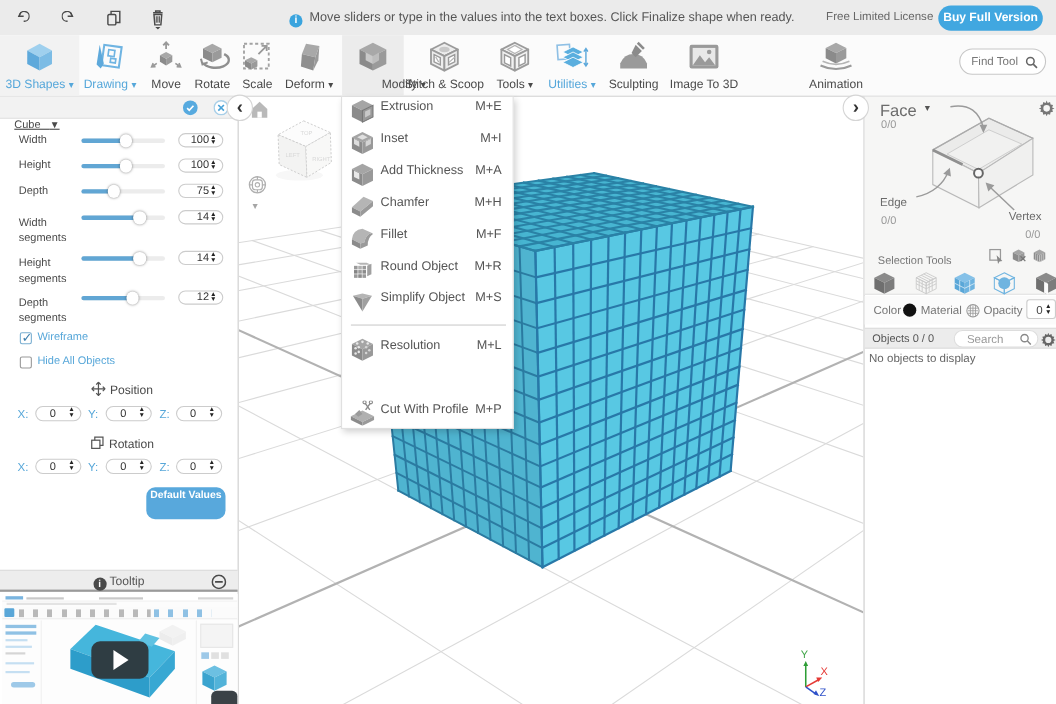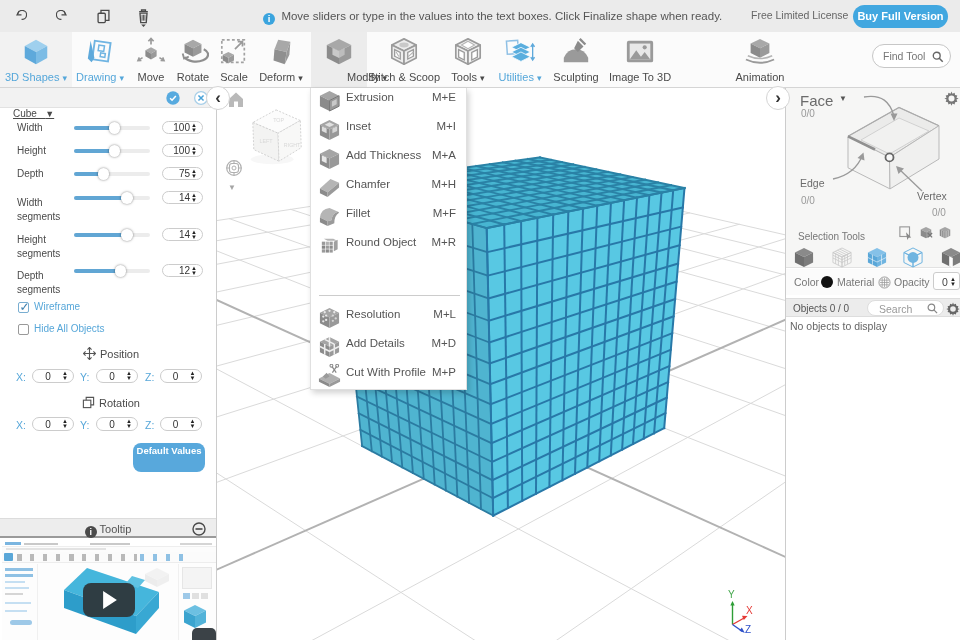--- a/index.html
+++ b/index.html
@@ -756,20 +756,29 @@
             <rect x="4" y="16" width="3.4" height="3.4"></rect>
             <rect x="8" y="16" width="3.4" height="3.4" fill="#8b8b8b"></rect>
             <rect x="12" y="16" width="3.4" height="3.4"></rect>
             <polygon points="6,5 16,5 20,7 10,7" fill="#b5b5b5"></polygon>
             <polygon points="16.5,8 20.5,6 20.5,16 16.5,18" fill="#a0a0a0"></polygon>
           </g>
         </svg>
         <span class="mlbl">Round Object</span>
         <span class="msc">M+R</span>
       </div>
+    <div class="mi" style="top:174px;">
+        <svg width="23" height="23" viewBox="0 0 24 24">
+          <polygon points="3,6 12,4 21,6 12,9" fill="#b5b5b5"></polygon>
+          <polygon points="3,6 12,9 12,21" fill="#8b8b8b"></polygon>
+          <polygon points="21,6 12,9 12,21" fill="#a0a0a0"></polygon>
+        </svg>
+        <span class="mlbl">Simplify Object</span>
+        <span class="msc">M+S</span>
+      </div>
     <div id="mdiv"></div>
     <div class="mi" style="top:217px;">
         <svg width="23" height="23" viewBox="0 0 24 24">
           <polygon points="12,2 22,7 12,12 2,7" fill="#a5a5a5"></polygon>
           <polygon points="2,7 12,12 12,23 2,18" fill="#8b8b8b"></polygon>
           <polygon points="22,7 12,12 12,23 22,18" fill="#999"></polygon>
           <g fill="#e8e8e8">
             <circle cx="7" cy="6.5" r="1.2"></circle>
             <circle cx="12" cy="5" r="1.2"></circle>
             <circle cx="17" cy="6.5" r="1.2"></circle>
@@ -778,30 +787,20 @@
             <circle cx="5.5" cy="16" r="1.2"></circle>
             <circle cx="8.5" cy="10" r="1.2"></circle>
             <circle cx="15.5" cy="10" r="1.2" fill="#d5d5d5"></circle>
             <circle cx="18.5" cy="13" r="1.2" fill="#d5d5d5"></circle>
             <circle cx="15.5" cy="15.5" r="1.2" fill="#d5d5d5"></circle>
           </g>
         </svg>
         <span class="mlbl">Resolution</span>
         <span class="msc">M+L</span>
       </div>
-    <div class="mi" style="top:246px;">
-        <svg width="23" height="23" viewBox="0 0 24 24">
-          <polygon points="12,2 22,7 12,12 2,7" fill="#a5a5a5"></polygon>
-          <polygon points="2,7 12,12 12,23 2,18" fill="#8b8b8b"></polygon>
-          <polygon points="22,7 12,12 12,23 22,18" fill="#999"></polygon>
-          <path d="M7 4.5 L17 9.5 M12 2 V12 M2 12 L12 17 L22 12 M7 9.5 V20.5 M17 9.5 V20.5" stroke="#ededed" stroke-width="1.6" fill="none"></path>
-        </svg>
-        <span class="mlbl">Add Details</span>
-        <span class="msc">M+D</span>
-      </div>
     <div class="mi" style="top:275px;">
         <svg width="23" height="23" viewBox="0 0 24 24">
           <polygon points="1,15 12,9.5 23,15 12,20.5" fill="#b0b0b0"></polygon>
           <polygon points="1,15 12,20.5 12,24 1,18.5" fill="#8b8b8b"></polygon>
           <polygon points="23,15 12,20.5 12,24 23,18.5" fill="#9a9a9a"></polygon>
           <polygon points="5,13 9,9 12,13 8,15.5" fill="#9a9a9a"></polygon>
           <path d="M14.5 2.5 L19 9 M19.5 2.5 L15 9" stroke="#8a8a8a" stroke-width="1.3" fill="none"></path>
           <circle cx="14" cy="1.8" r="1.5" fill="none" stroke="#8a8a8a" stroke-width="1.1"></circle>
           <circle cx="20" cy="1.8" r="1.5" fill="none" stroke="#8a8a8a" stroke-width="1.1"></circle>
         </svg>

